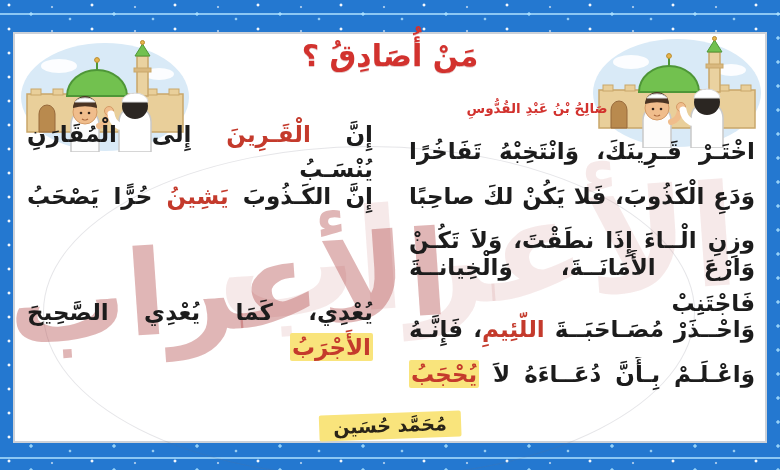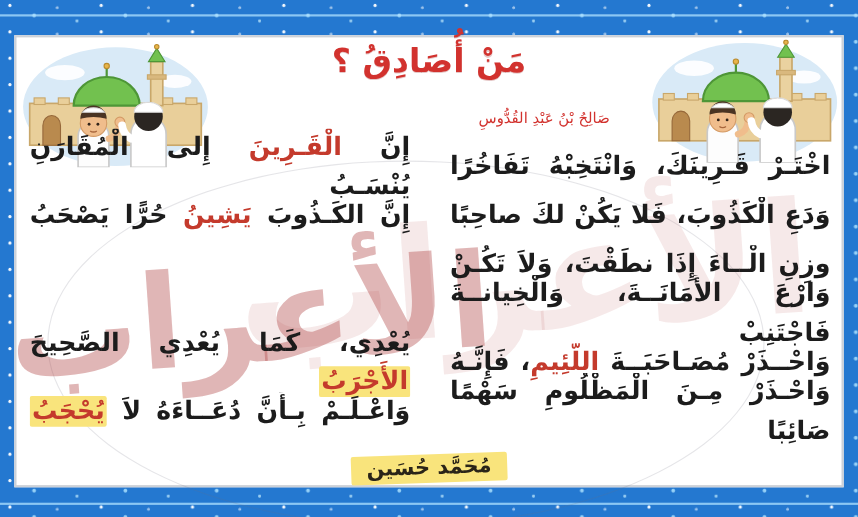--- a/index.html
+++ b/index.html
@@ -37,22 +37,22 @@
   }
   .wm-text.main{left:-8px;top:195px;font-size:118px;color:rgba(182,80,80,.42);}
   .wm-text.echo{left:200px;top:150px;font-size:140px;color:rgba(200,120,120,.16);}
   
   .title{
     position:absolute;top:4px;left:0;right:0;text-align:center;
     font-size:30px;font-weight:bold;color:var(--title_red,#d2322e);
     letter-spacing:1px;text-shadow:0 1px 0 rgba(150,30,30,.25);
   }
   .author{
-    position:absolute;top:66px;left:420px;width:180px;text-align:left;
-    font-size:13.5px;font-weight:normal;color:var(--title_red,#d2322e);
+    position:absolute;top:66px;left:432px;width:180px;text-align:center;
+    font-size:13.5px;font-weight:bold;color:var(--title_red,#d2322e);
   }
   
   .illus{position:absolute;width:172px;height:112px;}
   .illus.left{left:4px;top:6px;}
   .illus.right{right:2px;top:2px;}
   
   .poem{position:absolute;top:96px;left:12px;right:10px;direction:rtl;}
   .verse-row{
     display:grid;grid-template-columns:1fr 1fr;column-gap:36px;
     height:44.5px;align-items:center;
@@ -155,19 +155,18 @@
         <div class="hemistich"><span class="seg">وزِنِ الْــاءَ إِذَا نطَقْتَ، وَلاَ تَكُـنْ</span></div>
       </div>
       <div class="verse-row">
         <div class="hemistich"><span class="seg">وَارْعَ الأَمَانَــةَ، وَالْخِيانــةَ فَاجْتَنِبْ</span></div>
       </div>
       <div class="verse-row">
         <div class="hemistich"><span class="seg">وَاحْــذَرْ مُصَـاحَبَــةَ </span><span class="seg red">اللَّئِيمِ</span><span class="seg">، فَإِنَّـهُ</span></div>
         <div class="hemistich"><span class="seg">يُعْدِي، كَمَا يُعْدِي الصَّحِيحَ </span><span class="seg red hl">الأَجْرَبُ</span></div>
       </div>
       <div class="verse-row">
-        <div class="hemistich"><span class="seg">وَاحْـذَرْ مِـنَ الْمَظْلُومِ سَهْمًا صَائِبًا</span></div>
         <div class="hemistich"><span class="seg">وَاعْـلَـمْ بِـأَنَّ دُعَــاءَهُ لاَ </span><span class="seg red hl">يُحْجَبُ</span></div>
       </div>
     </div>
 
   <div class="signature">مُحَمَّد حُسَين</div>
 </div>
 
 </body></html>

